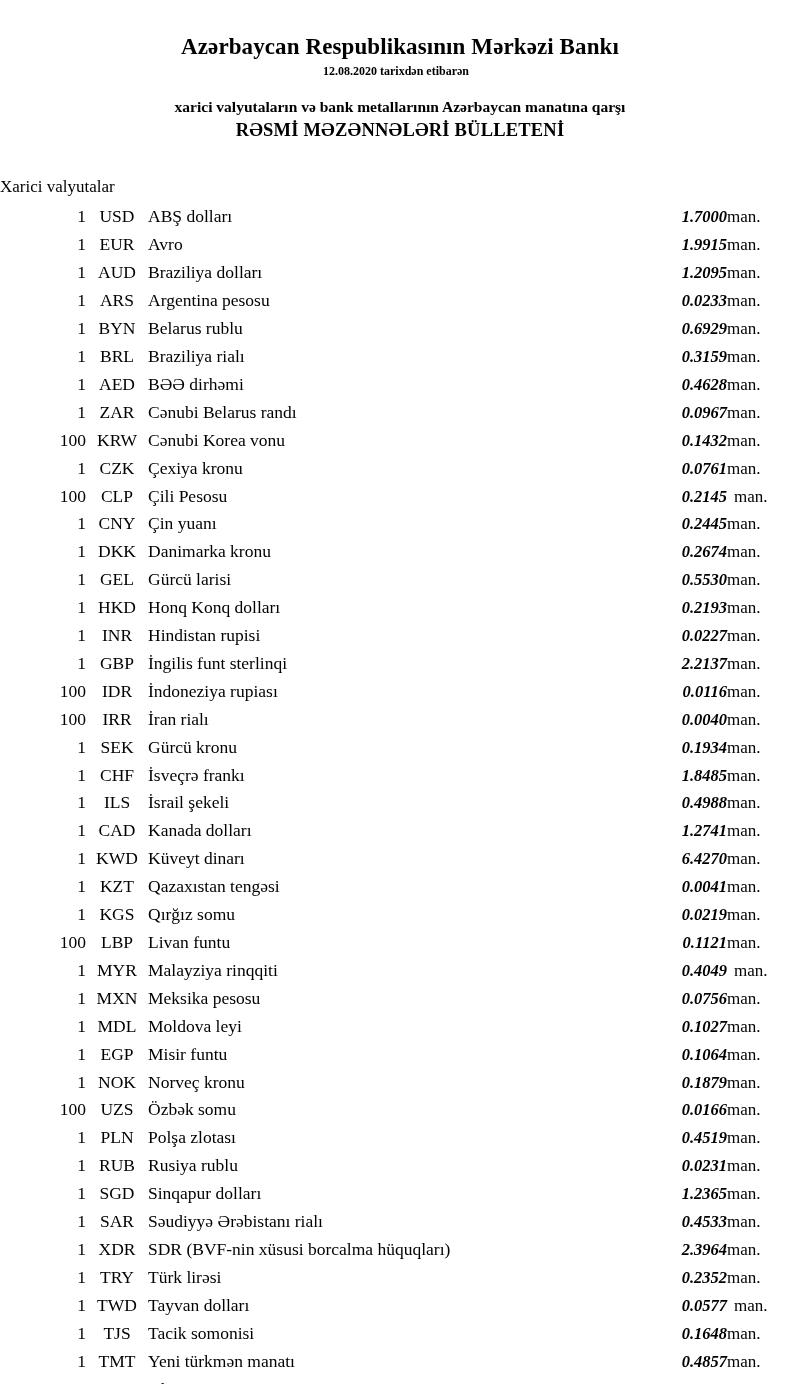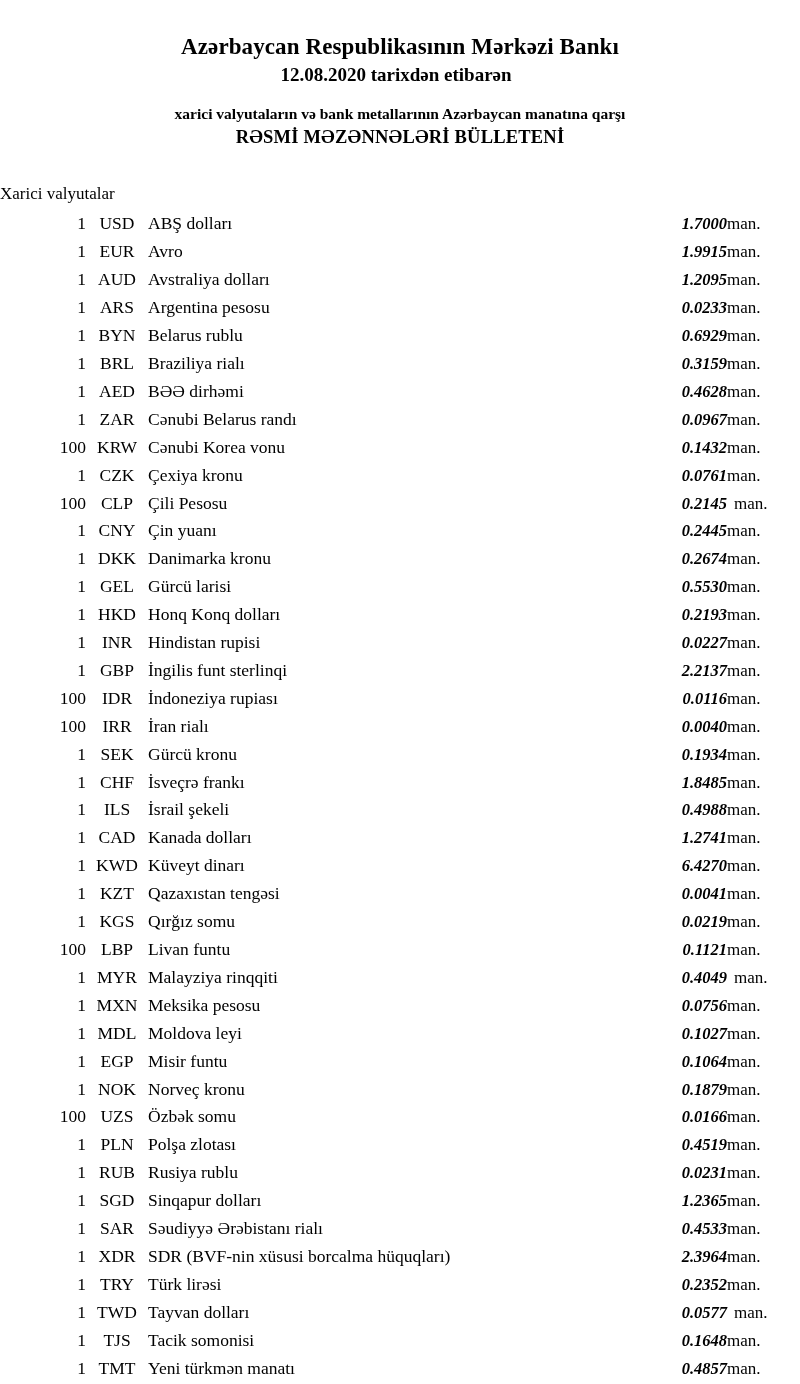--- a/index.html
+++ b/index.html
@@ -22,21 +22,21 @@
     text-align: center;
   }
   .bank-title {
     font-size: 23px;
     font-weight: bold;
     letter-spacing: 0.1px;
     margin: 24px 0 4px 0;
     line-height: 1.15;
   }
   .date-line {
-    font-size: 19px;
+    font-size: 12px;
     font-weight: bold;
     margin: 2px 8px 3px 0;
   }
   .subtitle-line {
     font-size: 15.5px;
     font-weight: bold;
     margin: 19px 0 3px 0;
     text-align: center;
   }
   .bulletin-line {
@@ -120,21 +120,21 @@
         <tr>
           <td class="qty">1</td>
           <td class="code">EUR</td>
           <td class="name">Avro</td>
           <td class="rate">1.9915</td>
           <td class="unit">man.</td>
         </tr>
         <tr>
           <td class="qty">1</td>
           <td class="code">AUD</td>
-          <td class="name">Avstraliya dolları</td>
+          <td class="name">Braziliya dolları</td>
           <td class="rate">1.2095</td>
           <td class="unit">man.</td>
         </tr>
         <tr>
           <td class="qty">1</td>
           <td class="code">ARS</td>
           <td class="name">Argentina pesosu</td>
           <td class="rate">0.0233</td>
           <td class="unit">man.</td>
         </tr>

